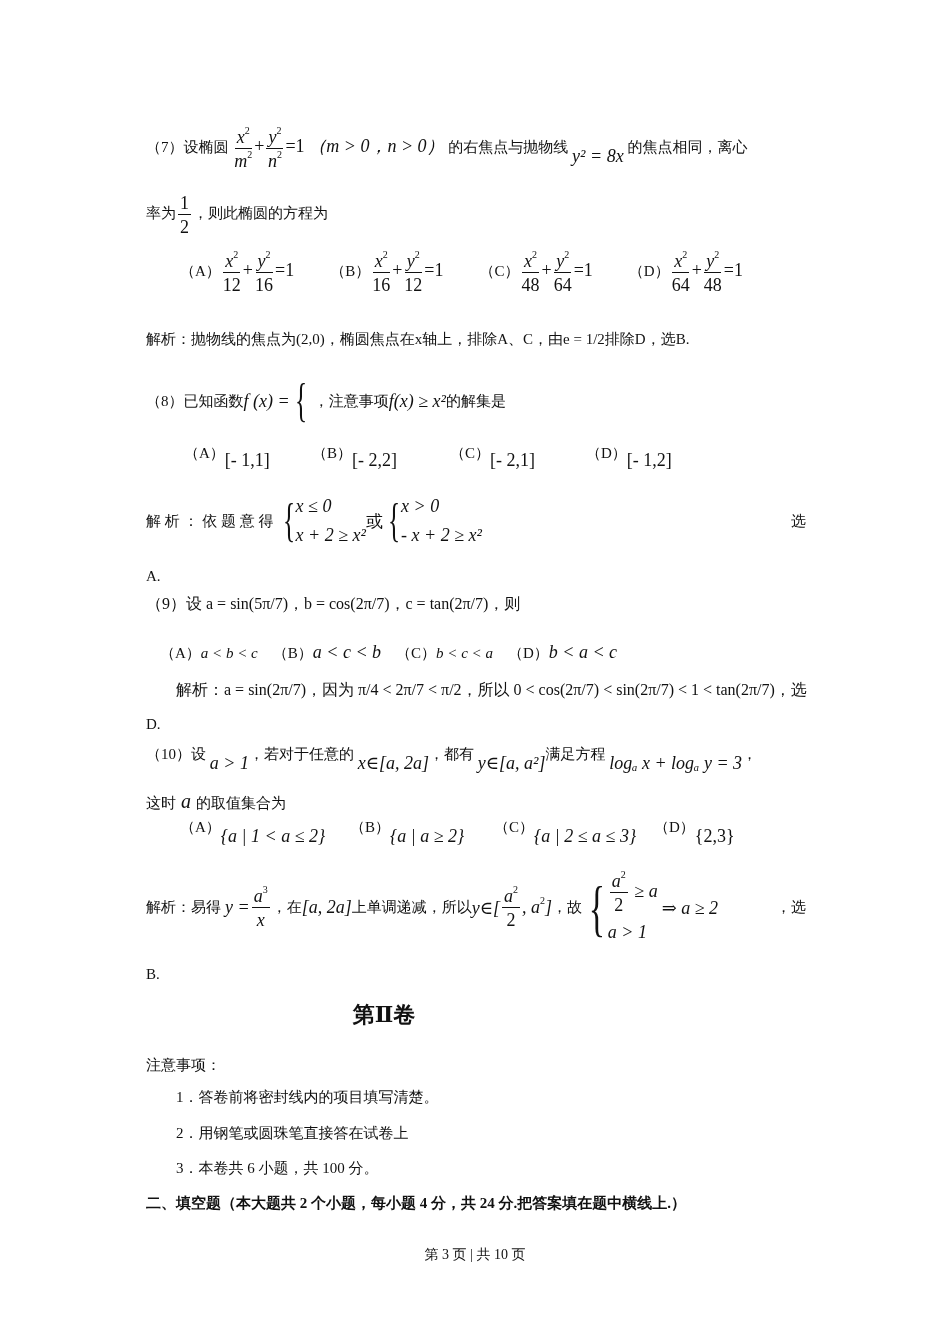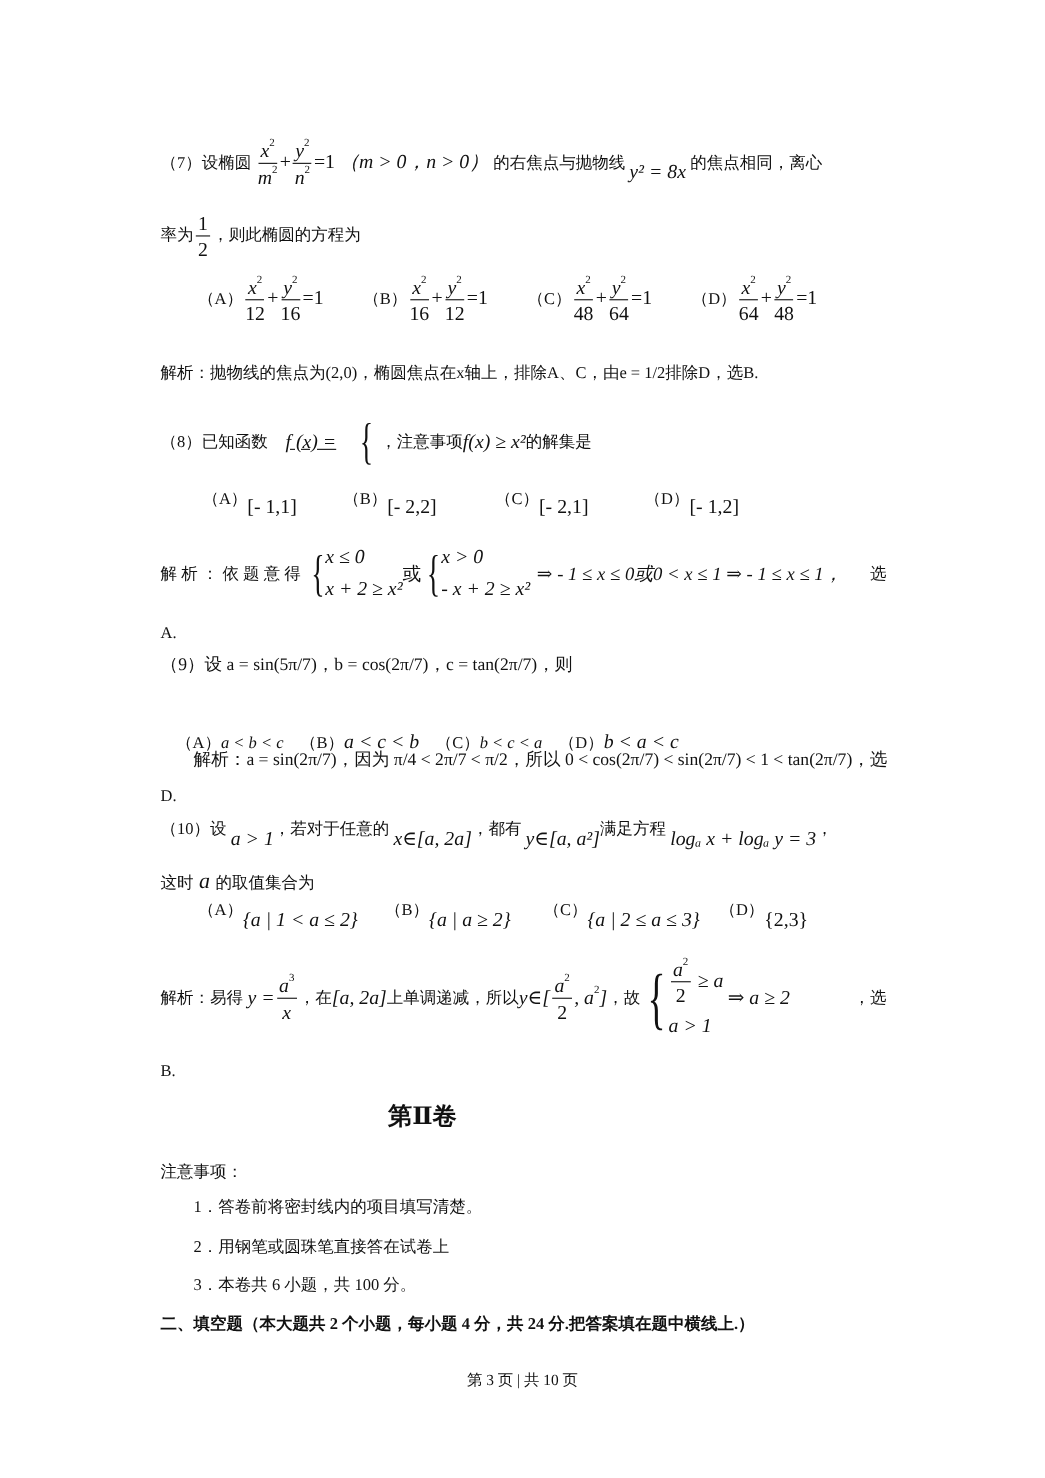--- a/index.html
+++ b/index.html
@@ -71,21 +71,21 @@
       </span><span class="m n">+</span><span class="frac m">
         <span class="num">y<sup>2</sup></span>
         <span class="den n">48</span>
       </span><span class="m n">=1</span></div>
 </div>
 
 <div class="abs" style="left:146px;top:330px;">解析：抛物线的焦点为(2,0)，椭圆焦点在x轴上，排除A、C，由e = 1/2排除D，选B.</div>
 
 <div class="abs" style="left:146px;top:378px;display:flex;align-items:center;">
   <span>（8）已知函数</span>
-  <span class="m" style="margin:0 16px;text-decoration:underline;">f (x) =</span>
+  <span class="m" style="margin:0 0;">f (x) =</span>
   <span class="brace m">
       <span class="b">{</span>
     </span>
   <span style="margin-left:6px;">，注意事项</span>
   <span class="m">f(x) ≥ x²</span>
   <span>的解集是</span>
 </div>
 
 <div class="abs" style="left:184px;top:442px;width:520px;">
   <span class="abs" style="left:0;"><span class="opt">（A）</span><span class="m n" style="position:relative;top:8px;">[- 1,1]</span></span>
@@ -104,29 +104,28 @@
       </span>
     </span>
   <span style="font-size:17px;">或</span>
   <span class="brace m">
       <span class="b">{</span>
       <span class="rows">
         <span>x &gt; 0</span>
         <span>- x + 2 ≥ x²</span>
       </span>
     </span>
-  <span class="m" style="margin-left:6px;font-size:17px;">⇒ - 1 ≤ x ≤ 0或0 &lt; x ≤ 1 ⇒ - 1 ≤ x ≤ 1，</span>
   <span style="margin-left:auto;">选</span>
 </div>
 <div class="abs" style="left:146px;top:568px;">A.</div>
 
 <div class="abs" style="left:146px;top:594px;">
   <span style="font-size:16px;">（9）设 a = sin(5π/7)，b = cos(2π/7)，c = tan(2π/7)，则</span>
 </div>
-<div class="abs" style="left:160px;top:664px;">
+<div class="abs" style="left:160px;top:642px;">
   <span><span class="opt">（A）</span><span class="m" style="font-size:15px;">a &lt; b &lt; c</span></span>&nbsp;&nbsp;&nbsp;
   <span><span class="opt">（B）</span><span class="m">a &lt; c &lt; b</span></span>&nbsp;&nbsp;&nbsp;
   <span><span class="opt">（C）</span><span class="m" style="font-size:15px;">b &lt; c &lt; a</span></span>&nbsp;&nbsp;&nbsp;
   <span><span class="opt">（D）</span><span class="m">b &lt; a &lt; c</span></span>
 </div>
 <div class="abs" style="left:176px;top:680px;width:630px;">
   <span style="font-size:16px;">解析：a = sin(2π/7)，因为 π/4 &lt; 2π/7 &lt; π/2，所以 0 &lt; cos(2π/7) &lt; sin(2π/7) &lt; 1 &lt; tan(2π/7)，选</span>
 </div>
 <div class="abs" style="left:146px;top:716px;">D.</div>
 

